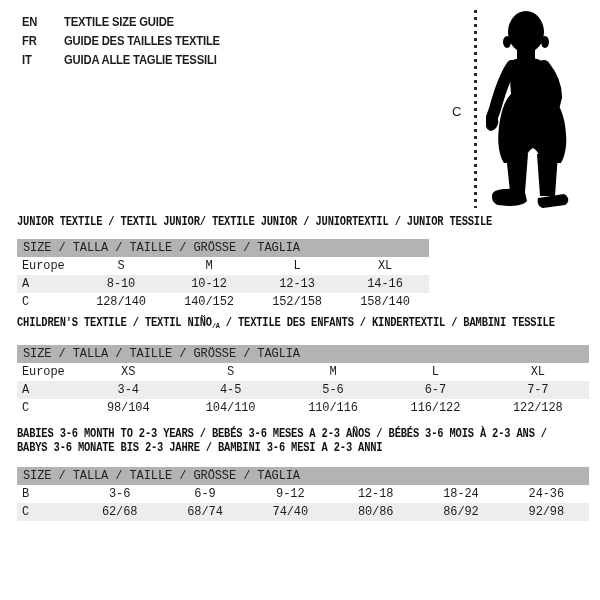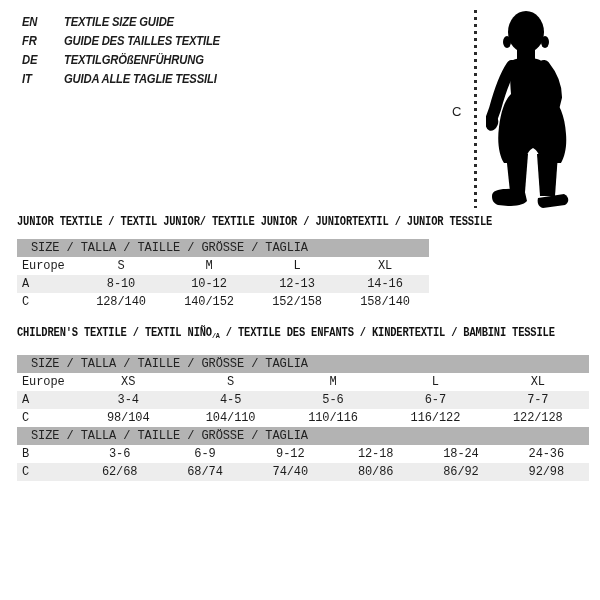--- a/index.html
+++ b/index.html
@@ -13,55 +13,55 @@
     background:#ffffff;
     font-family:"Liberation Sans",sans-serif;
     color:var(--text);
     position:relative;
     overflow:hidden;
   }
   .canvas{position:absolute;inset:0;width:600px;height:600px;}
 
   
   .lang-list{position:absolute;left:22px;top:12px;}
-  .lang-row{display:flex;height:19px;align-items:center;font-style:italic;}
+  .lang-row{display:flex;height:19px;align-items:center;}
   .lang-code,.lang-label{
     font-weight:700;font-size:12.5px;letter-spacing:-0.2px;
     transform:scaleX(0.9);transform-origin:left center;white-space:nowrap;
   }
   .lang-code{width:42px;flex:0 0 42px;}
 
   
   .measure-line{
     position:absolute;left:474px;top:10px;width:3px;height:198px;
     background:repeating-linear-gradient(to bottom,#2a2a2a 0 3px,transparent 3px 7px);
   }
   .measure-label{
     position:absolute;left:452px;top:104px;
     font-size:13px;font-weight:400;
   }
   .figure-svg{position:absolute;left:486px;top:4px;}
 
   
   .section{position:absolute;left:17px;font-family:Liberation Mono, monospace;}
   #section-junior{top:215px;width:412px;}
-  #section-children{top:326px;width:572px;}
+  #section-children{top:316px;width:572px;}
   #section-babies{top:427px;width:572px;}
 
   .section-title{
     font-weight:700;font-size:12px;line-height:14px;letter-spacing:-0.2px;
     transform:scaleX(0.87);transform-origin:left top;
     white-space:nowrap;margin-bottom:10px;color:#111;
   }
   #section-children .section-title,#section-babies .section-title{margin-bottom:12px;}
   .title-sub{font-size:0.65em;vertical-align:-0.25em;}
 
   .size-bar{
     height:18px;background:var(--header-bar);
-    display:flex;align-items:center;padding-left:14px;
+    display:flex;align-items:center;padding-left:6px;
     font-size:12px;letter-spacing:-0.1px;color:#222;
   }
   .trow{
     display:flex;height:18px;align-items:center;
     font-size:12px;letter-spacing:-0.1px;
   }
   .trow.shaded{background:var(--row-shaded);}
   .cell-label{flex:0 0 60px;padding-left:5px;text-align:left;}
   .cell{flex:1;text-align:center;}
 
@@ -78,24 +78,20 @@
 <div class="canvas">
 
   <div class="lang-list">
     <div class="lang-row">
       <span class="lang-code">EN</span>
       <span class="lang-label">TEXTILE SIZE GUIDE</span>
     </div>
     <div class="lang-row">
       <span class="lang-code">FR</span>
       <span class="lang-label">GUIDE DES TAILLES TEXTILE</span>
-    </div>
-    <div class="lang-row">
-      <span class="lang-code">DE</span>
-      <span class="lang-label">TEXTILGRÖßENFÜHRUNG</span>
     </div>
     <div class="lang-row">
       <span class="lang-code">IT</span>
       <span class="lang-label">GUIDA ALLE TAGLIE TESSILI</span>
     </div>
   </div>
 
   <div class="measure-line"></div>
   <div class="measure-label">C</div>
   <svg class="figure-svg" width="112" height="205" viewBox="0 0 112 205">
@@ -172,20 +168,24 @@
         <span class="cell">104/110</span>
         <span class="cell">110/116</span>
         <span class="cell">116/122</span>
         <span class="cell">122/128</span>
       </div>
     </div>
   </div>
 
   <div class="section" id="section-babies">
     <div>
+      <div class="section-title" style="margin-bottom:0;">BABIES 3-6 MONTH TO 2-3 YEARS / BEBÉS 3-6 MESES A 2-3 AÑOS / BÉBÉS 3-6 MOIS À 2-3 ANS /</div>
+      <div class="section-title">BABYS 3-6 MONATE BIS 2-3 JAHRE / BAMBINI 3-6 MESI A 2-3 ANNI</div>
+    </div>
+    <div>
       <div class="size-bar">SIZE / TALLA / TAILLE / GRÖSSE / TAGLIA</div>
       <div class="trow">
         <span class="cell-label">B</span>
         <span class="cell">3-6</span>
         <span class="cell">6-9</span>
         <span class="cell">9-12</span>
         <span class="cell">12-18</span>
         <span class="cell">18-24</span>
         <span class="cell">24-36</span>
       </div>

